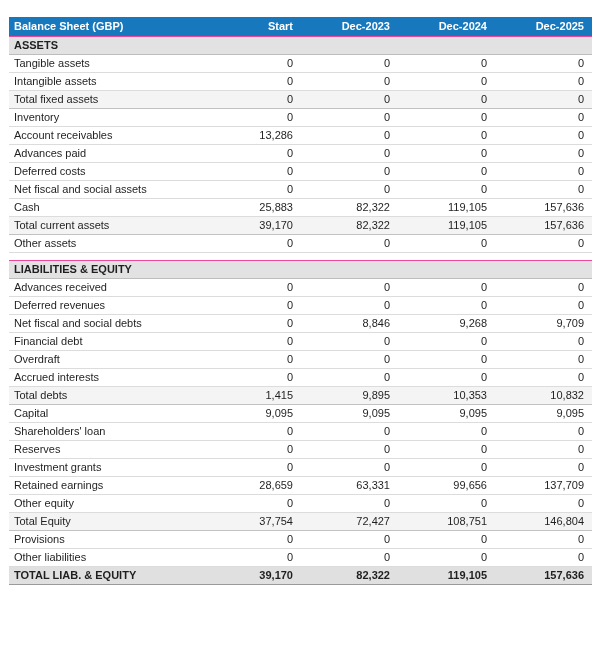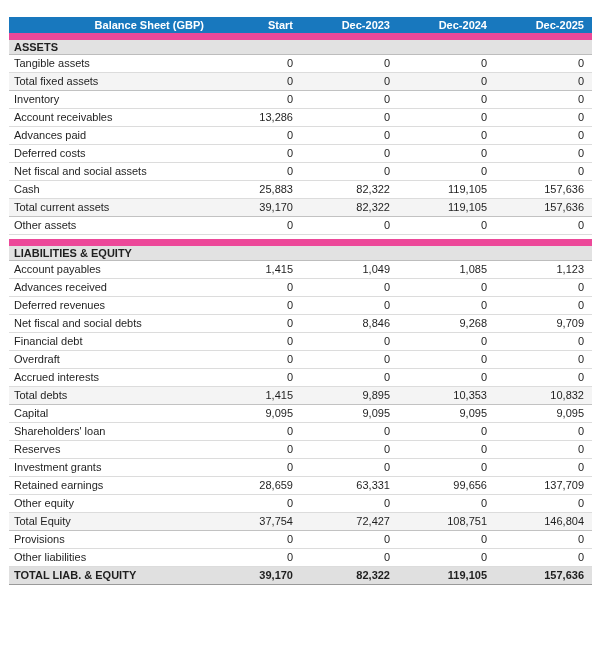--- a/index.html
+++ b/index.html
@@ -27,26 +27,25 @@
     overflow: hidden;
     color: #1f1f1f;
   }
   thead th { height: 19px; }
   .label { text-align: left; padding-left: 5px; }
   .num   { text-align: right; padding-right: 8px; }
   tr.header-row th {
     background: #1878be;
     color: #ffffff;
     font-weight: bold;
-    text-align: right;
   }
   tr.section-row td {
     background: #e2e2e2;
     font-weight: bold;
-    border-top: 7px solid #ec4899;
+    border-top: 1px solid #ec4899;
     border-bottom: 1px solid #bdbdbd;
   }
   tr.normal-row td {
     background: #ffffff;
     border-bottom: 1px solid #dcdcdc;
   }
   tr.subtotal-row td {
     background: #f4f4f4;
     font-weight: normal;
     border-top: 1px solid #c2c2c2;
@@ -89,20 +88,27 @@
         <tr class="section-row">
           <td colspan="5" class="label">ASSETS</td>
         </tr>
         <tr class="normal-row">
           <td class="label">Tangible assets</td>
           <td class="num">0</td>
           <td class="num">0</td>
           <td class="num">0</td>
           <td class="num">0</td>
         </tr>
+        <tr class="normal-row">
+          <td class="label">Intangible assets</td>
+          <td class="num">0</td>
+          <td class="num">0</td>
+          <td class="num">0</td>
+          <td class="num">0</td>
+        </tr>
         <tr class="subtotal-row">
           <td class="label">Total fixed assets</td>
           <td class="num">0</td>
           <td class="num">0</td>
           <td class="num">0</td>
           <td class="num">0</td>
         </tr>
         <tr class="normal-row">
           <td class="label">Inventory</td>
           <td class="num">0</td>
@@ -157,27 +163,20 @@
           <td class="num">0</td>
           <td class="num">0</td>
           <td class="num">0</td>
           <td class="num">0</td>
         </tr>
         <tr class="spacer-row">
           <td colspan="5"></td>
         </tr>
         <tr class="section-row">
           <td colspan="5" class="label">LIABILITIES &amp; EQUITY</td>
-        </tr>
-        <tr class="normal-row">
-          <td class="label">Account payables</td>
-          <td class="num">1,415</td>
-          <td class="num">1,049</td>
-          <td class="num">1,085</td>
-          <td class="num">1,123</td>
         </tr>
         <tr class="normal-row">
           <td class="label">Advances received</td>
           <td class="num">0</td>
           <td class="num">0</td>
           <td class="num">0</td>
           <td class="num">0</td>
         </tr>
         <tr class="normal-row">
           <td class="label">Deferred revenues</td>

